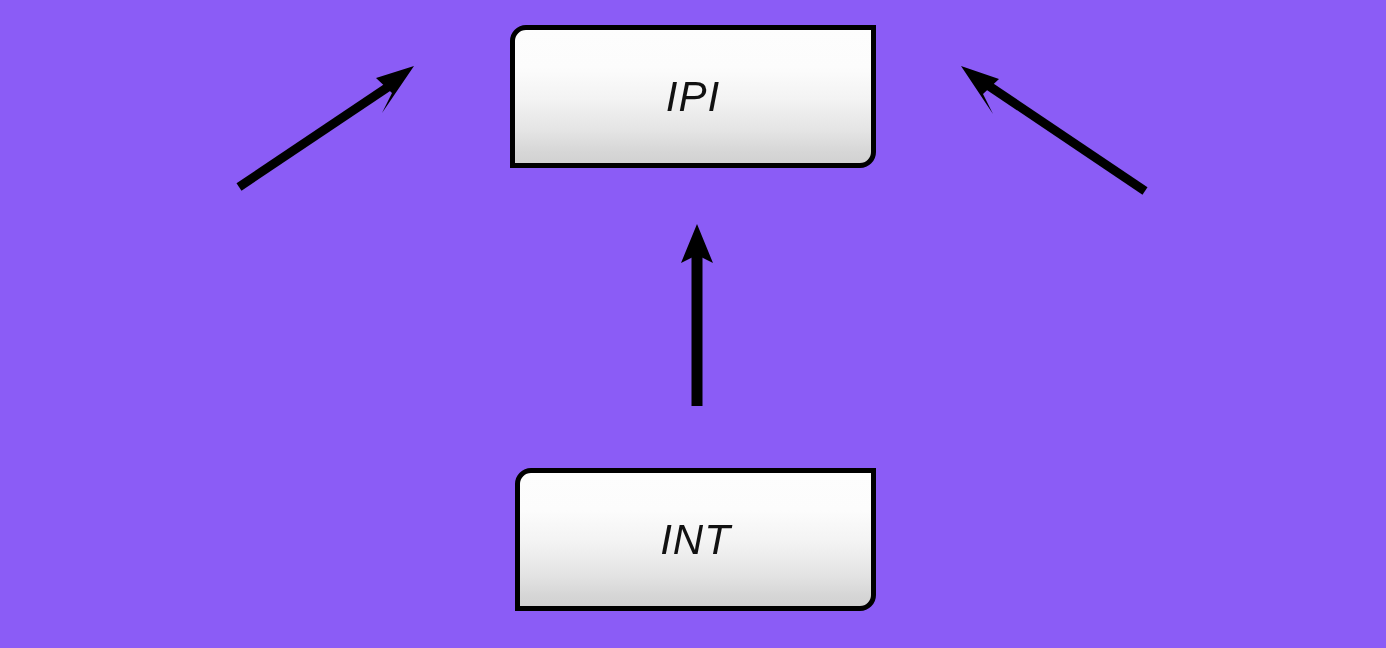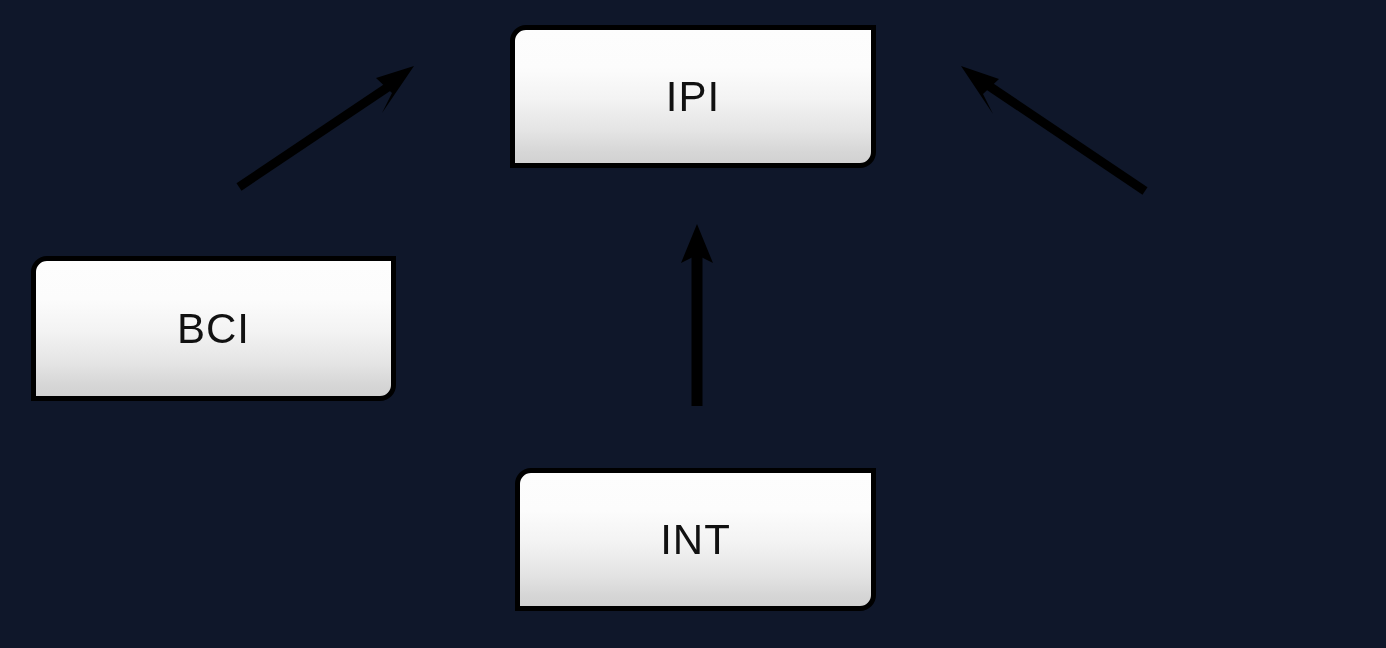--- a/index.html
+++ b/index.html
@@ -7,22 +7,23 @@
     padding: 0;
     background: #ffffff;
   }
   body {
     font-family: "Liberation Sans", sans-serif;
   }
   #diagram-canvas {
     position: relative;
     width: 1386px;
     height: 648px;
-    background: #0f172a;
+    background: #8b5cf6;
     overflow: hidden;
+    font-style: italic;
   }
   .edge-layer {
     position: absolute;
     left: 0;
     top: 0;
     width: 1386px;
     height: 648px;
     pointer-events: none;
   }
   .node {
@@ -70,22 +71,19 @@
     <g>
       <line x1="697" y1="406" x2="697" y2="252" stroke="#000000" stroke-width="11" stroke-linecap="butt"></line>
       <path d="M 697 224 L 713 263 L 697 255 L 681 263 Z" fill="#000000"></path>
     </g>
   </svg>
 
   <div class="node" id="node-ipi">
     <span class="node-label">IPI</span>
   </div>
 
-  <div class="node" id="node-bci">
-    <span class="node-label">BCI</span>
-  </div>
 
 
   <div class="node" id="node-int">
     <span class="node-label">INT</span>
   </div>
 
 </div>
 
 </body></html>

